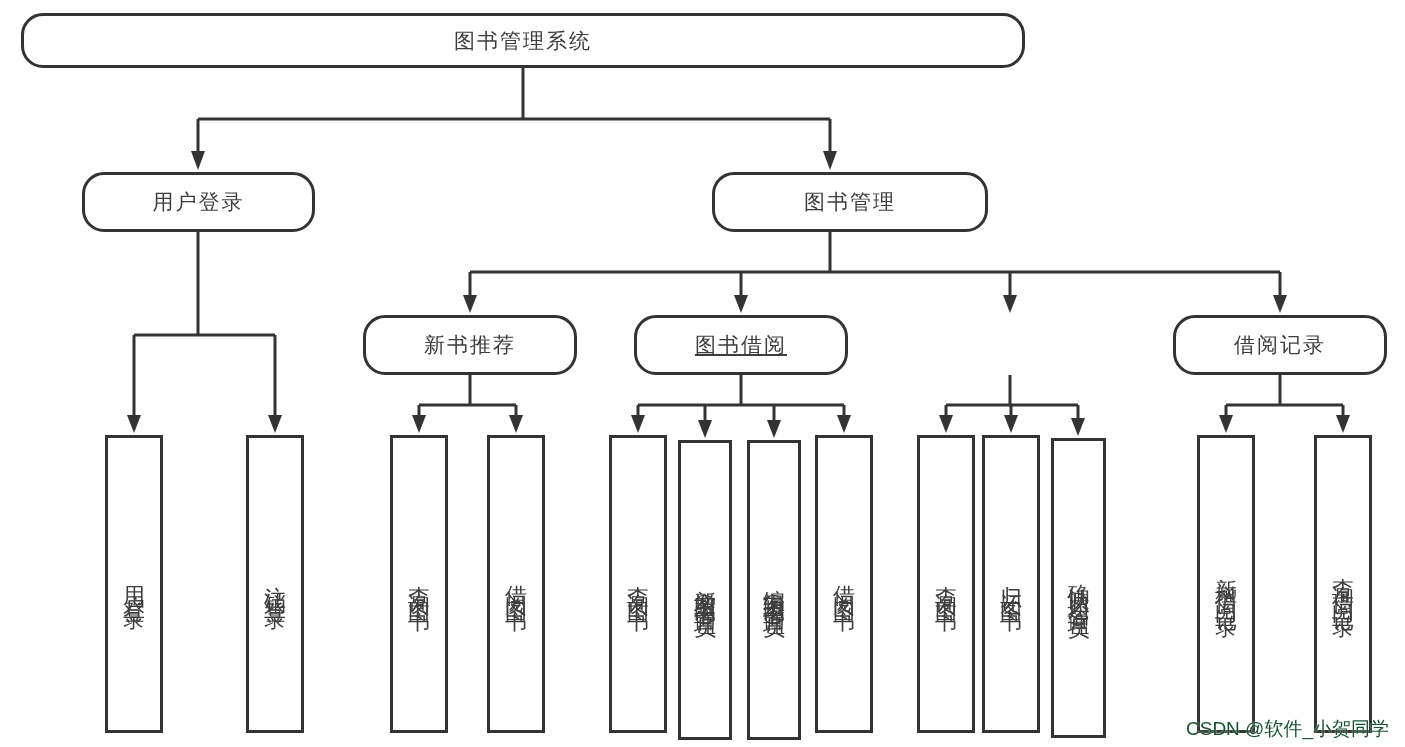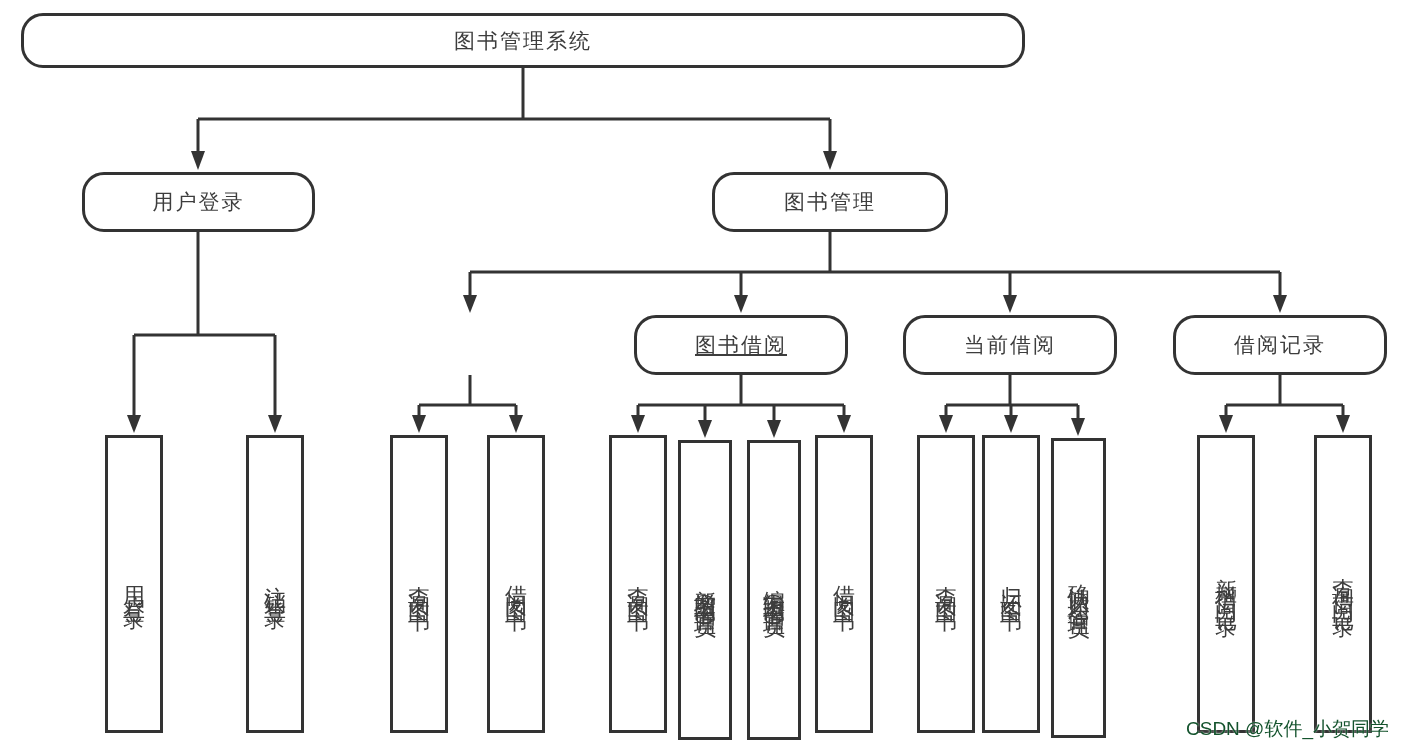--- a/index.html
+++ b/index.html
@@ -97,29 +97,29 @@
     </g>
   </svg>
 
   <div class="node h-node" style="left:21px;top:13px;width:1004px;height:55px;">
     <span>图书管理系统</span>
   </div>
 
   <div class="node h-node" style="left:82px;top:172px;width:233px;height:60px;">
     <span>用户登录</span>
   </div>
-  <div class="node h-node" style="left:712px;top:172px;width:236px;height:60px;">
+  <div class="node h-node" style="left:712px;top:172px;width:276px;height:60px;">
     <span>图书管理</span>
   </div>
 
+  <div class="node h-node" style="left:363px;top:315px;width:214px;height:60px;">
+    <span>新书推荐</span>
+  </div>
   <div class="node h-node" style="left:634px;top:315px;width:214px;height:60px;text-decoration:underline;">
     <span>图书借阅</span>
-  </div>
-  <div class="node h-node" style="left:903px;top:315px;width:214px;height:60px;">
-    <span>当前借阅</span>
   </div>
   <div class="node h-node" style="left:1173px;top:315px;width:214px;height:60px;">
     <span>借阅记录</span>
   </div>
 
   <div class="node v-node" style="left:105px;top:435px;width:58px;height:298px;">
     <span>用户登录</span>
   </div>
   <div class="node v-node" style="left:246px;top:435px;width:58px;height:298px;">
     <span>注销登录</span>

